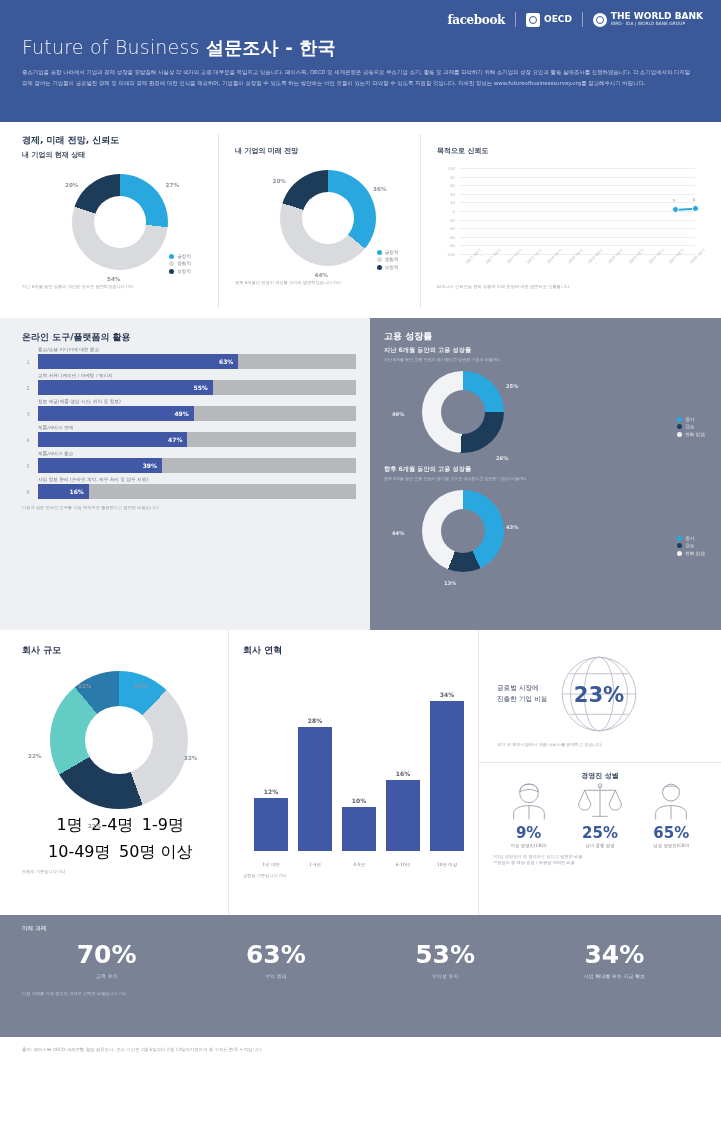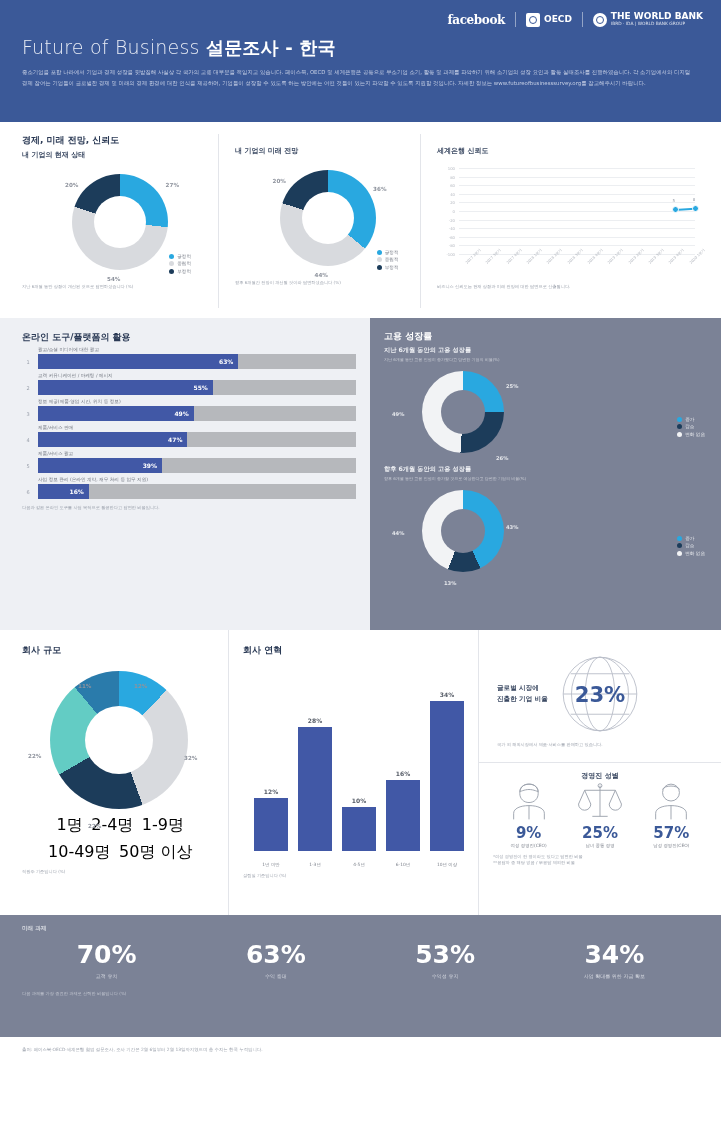--- a/index.html
+++ b/index.html
@@ -91,21 +91,21 @@
   .donut5:after{content:"";display:block;position:relative;top:35px;left:35px;
       width:68px;height:68px;border-radius:50%;background:#ffffff;}
   .legend-h{display:flex;flex-wrap:wrap;gap:6px;justify-content:center;margin-top:6px;}
   .legend-h .li{display:flex;align-items:center;gap:2.5px;}
   .vbars{position:relative;height:196px;margin-top:14px;}
   .vbar{position:absolute;bottom:16px;width:34px;background:#4158a6;}
   .vbv{position:absolute;font-size:6px;color:#555b66;font-weight:600;text-align:center;width:40px;}
   .vbx{position:absolute;bottom:0;font-size:4.4px;color:#7d828c;text-align:center;width:46px;}
   .globe-box{padding:8px 18px 6px 18px;text-align:left;}
   .globe-row{display:flex;align-items:center;gap:6px;}
-  .globe-cap{font-size:6.6px;color:#3c4a63;font-weight:bold;line-height:1.7;}
+  .globe-cap{font-size:6.6px;color:#3c4a63;font-weight:normal;line-height:1.7;}
   .mgmt{border-top:1px solid #e3e5ea;margin-top:8px;padding:8px 14px 0 14px;}
   .mgmt-title{font-size:7px;font-weight:bold;color:#3c4a63;text-align:center;}
   .mgmt-row{display:flex;justify-content:space-around;align-items:flex-end;}
   .mgmt-cell{text-align:center;width:68px;}
   .mgmt-pct{font-size:15px;font-weight:bold;color:#3b5998;line-height:1.1;}
   .mgmt-lab{font-size:4.4px;color:#7d828c;margin-top:1px;}
 
   
   .row4{background:#7b8296;padding:10px 22px 26px 22px;height:122px;box-sizing:border-box;}
   .r4-title{font-size:5.6px;color:#dadde3;font-weight:bold;margin-bottom:6px;}
@@ -196,21 +196,21 @@
               <span class="sw" style="background:#1c3c5a"></span>
               <span class="lt">부정적</span>
             </div>
         </div>
       </div>
       <div class="note">향후 6개월간 전망이 개선될 것이라 답변하셨습니다 (%)</div>
     </div>
 
     <div class="r1-col r1-c">
       <div style="height:12px"></div>
-      <div class="sub-title">세계은행 신뢰도</div>
+      <div class="sub-title">목적으로 신뢰도</div>
       <div class="lc" id="lineChart">
           <div class="grid" style="top: 4px;"></div>
           <div class="ylab" style="top: 2px;">100</div>
           <div class="grid" style="top: 12.6px;"></div>
           <div class="ylab" style="top: 10.6px;">80</div>
           <div class="grid" style="top: 21.2px;"></div>
           <div class="ylab" style="top: 19.2px;">60</div>
           <div class="grid" style="top: 29.8px;"></div>
           <div class="ylab" style="top: 27.8px;">40</div>
           <div class="grid" style="top: 38.4px;"></div>
@@ -481,21 +481,21 @@
             <div class="mgmt-lab">남녀 공동 경영</div>
           </div>
 
           <div class="mgmt-cell">
             <svg width="46" height="40" viewBox="0 0 60 52">
               <circle cx="30" cy="15" r="11" fill="none" stroke="#9aa0ab" stroke-width="1.2"></circle>
               <path d="M19 11c2-6 20-6 22 0" fill="none" stroke="#9aa0ab" stroke-width="1.2"></path>
               <path d="M10 50v-8c0-6 8-10 20-10s20 4 20 10v8" fill="none" stroke="#9aa0ab" stroke-width="1.2"></path>
               <line x1="30" y1="32" x2="30" y2="50" stroke="#9aa0ab" stroke-width="1.2"></line>
             </svg>
-            <div class="mgmt-pct">57%</div>
+            <div class="mgmt-pct">65%</div>
             <div class="mgmt-lab">남성 경영진(CEO)</div>
           </div>
         </div>
         <div class="note" id="mgmtNote">
             <div>*여성 경영진이 한 명이라도 있다고 답변한 비율</div>
             <div>**응답자 중 해당 없음 / 무응답 제외한 비율</div>
           </div>
       </div>
     </div>
   </div>

